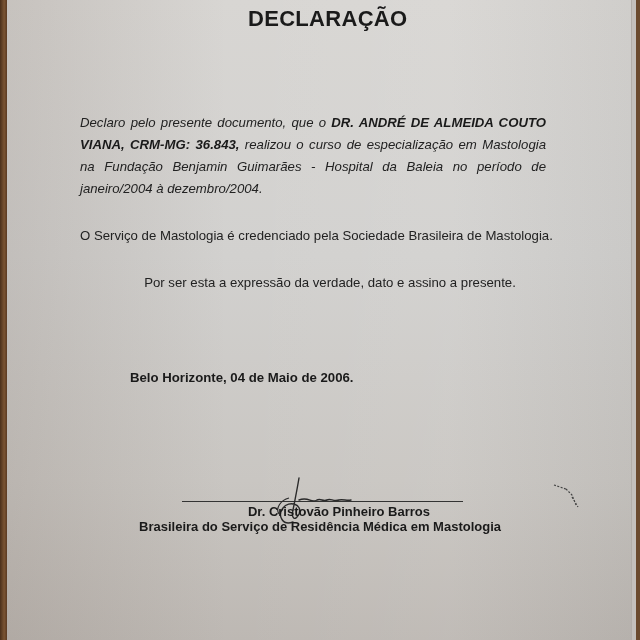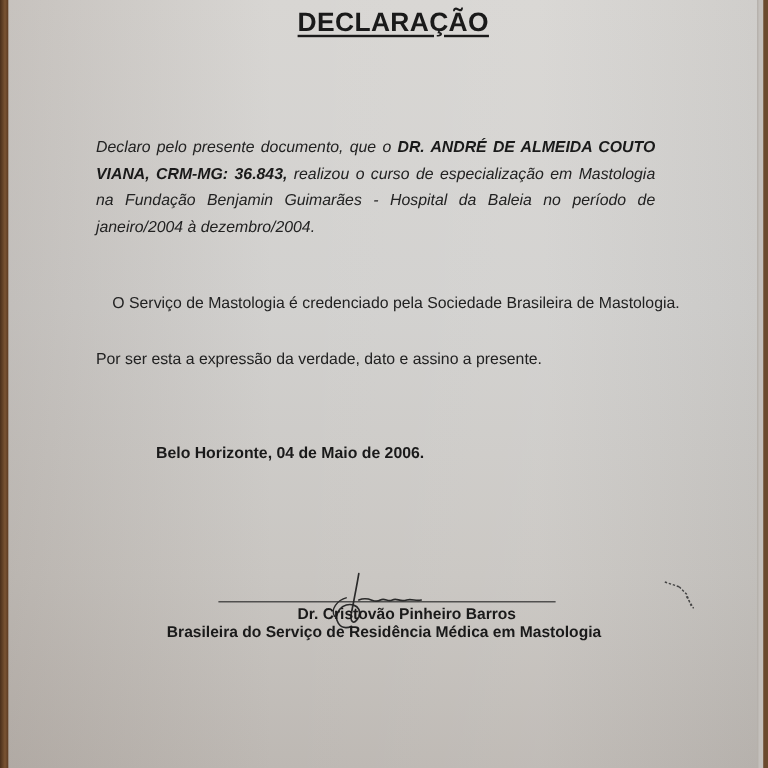--- a/index.html
+++ b/index.html
@@ -22,32 +22,32 @@
       background: linear-gradient(90deg, rgba(120,105,95,0.18) 0%, rgba(0,0,0,0) 35%, rgba(255,255,255,0.05) 70%, rgba(0,0,0,0.04) 100%);
       pointer-events: none;
     }
     .right-edge {
       position: absolute; right: 0; top: 0; width: 4px; height: 640px;
       background: #c4c0bc; border-left: 1px solid #b3aea9;
     }
     .title {
       position: absolute; left: 241px; top: 6px;
       font-size: 22px; font-weight: bold; color: #1a1a1a;
-      text-decoration: underline; text-decoration-thickness: 2px; text-underline-offset: 3px;
+      text-decoration-thickness: 2px; text-underline-offset: 3px;
       letter-spacing: 0.3px;
     }
     .para {
       position: absolute; left: 73px; width: 466px;
       font-size: 13.2px; color: #222; line-height: 22px;
       text-align: justify;
     }
     .para b { font-weight: bold; color: #1a1a1a; }
     .p1 { top: 112px; font-style: italic; }
-    .p2 { top: 242px; width: 500px; text-align: center; }
-    .p3 { top: 288px; width: 500px; text-align: left; }
+    .p2 { top: 225px; width: 500px; text-align: left; }
+    .p3 { top: 272px; width: 500px; text-align: center; }
     .date {
       position: absolute; left: 79px; top: 370px;
       font-size: 13.2px; font-weight: bold; color: #1a1a1a; padding-left: 44px;
     }
     .sig-line {
       position: absolute; left: 175px; top: 501px; width: 281px; height: 1px;
       background: #333;
     }
     .sig-name {
       position: absolute; left: 0; width: 640px; top: 504px; text-align: center;

